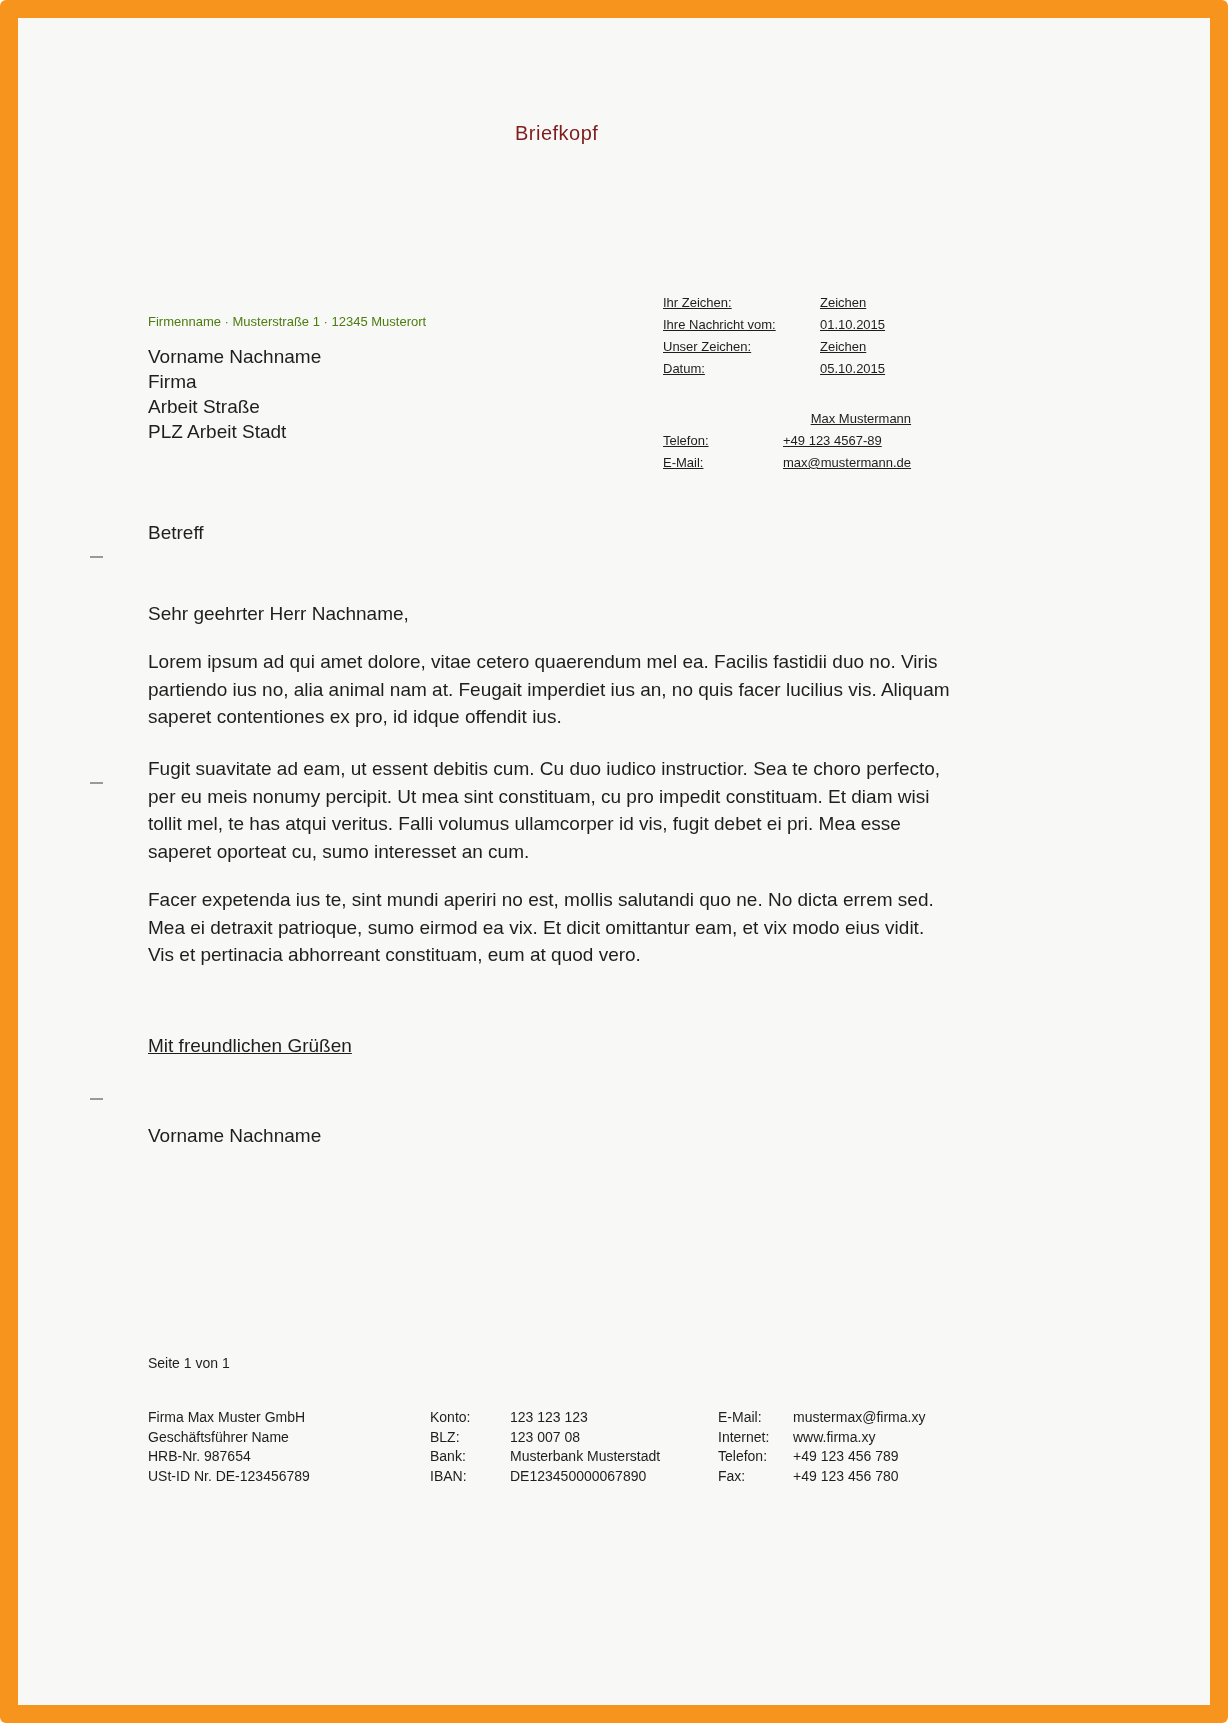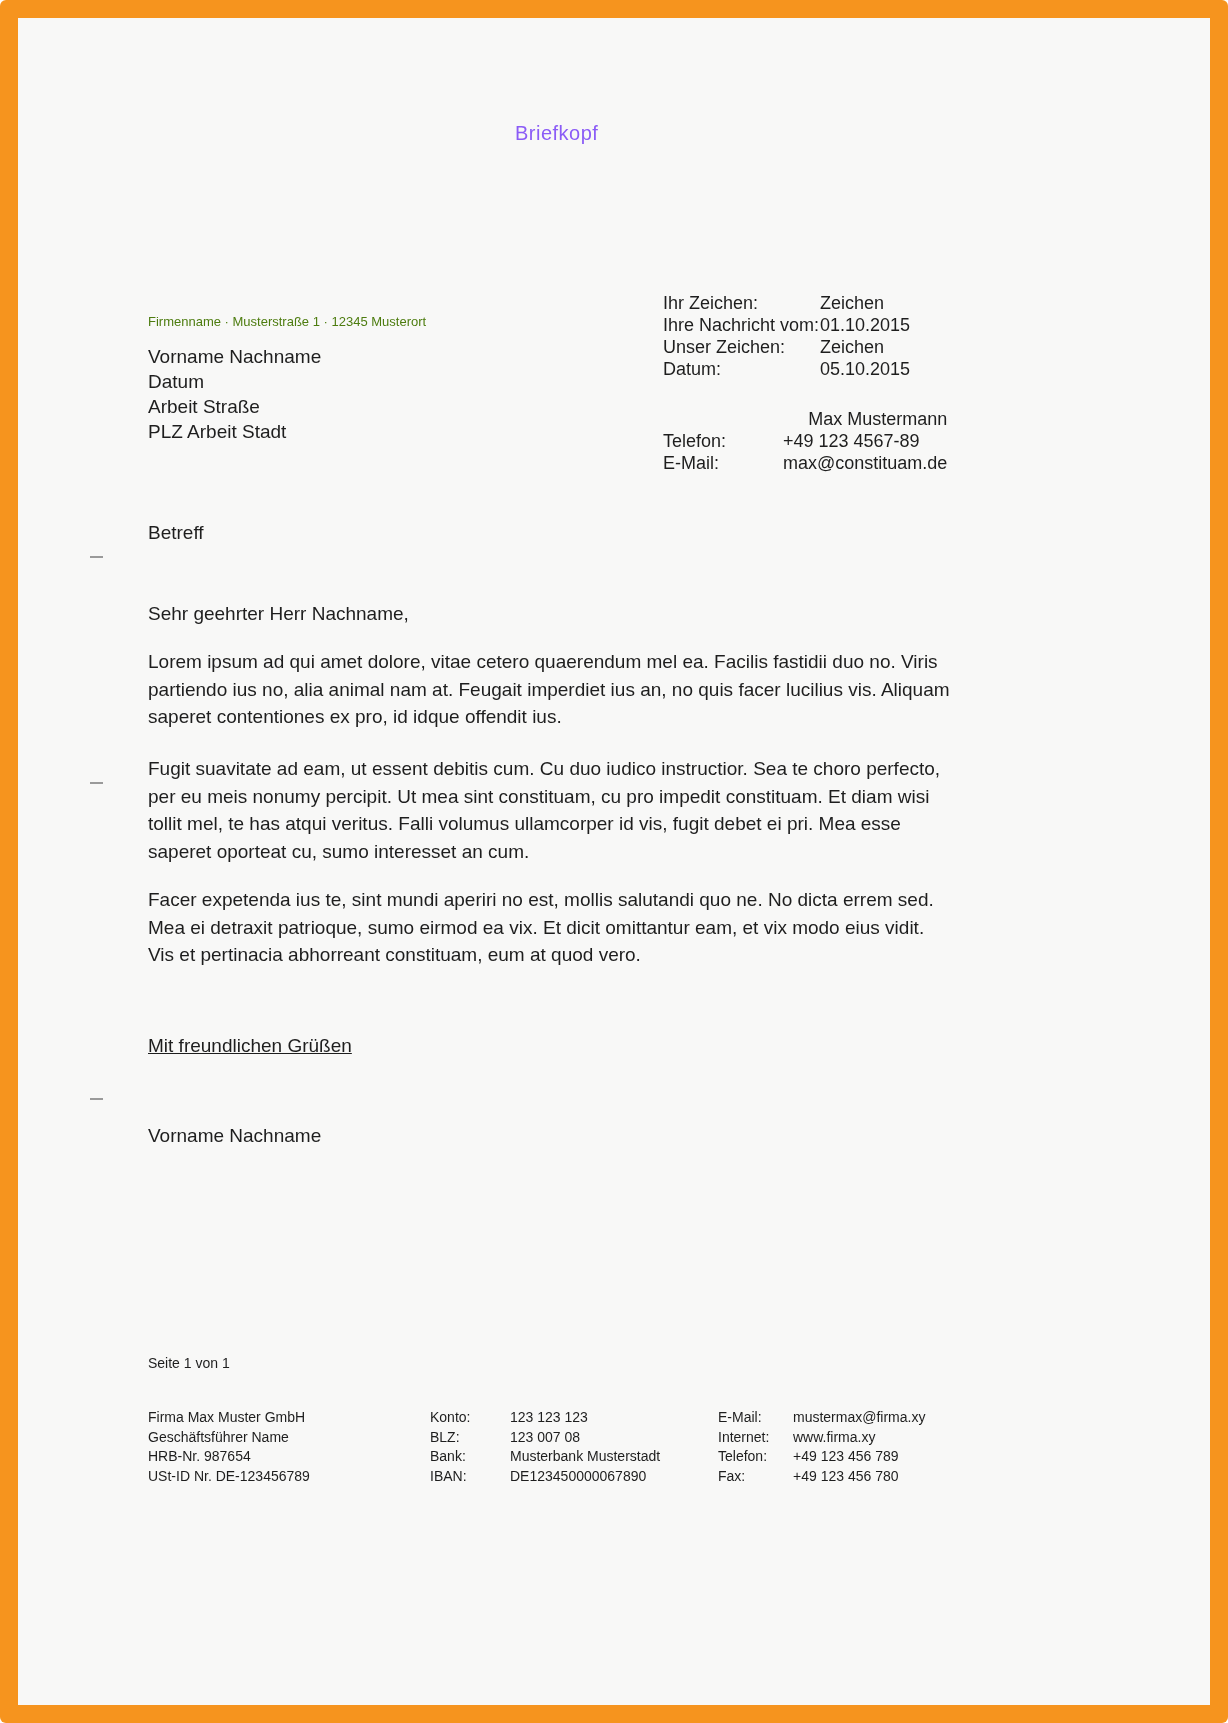--- a/index.html
+++ b/index.html
@@ -20,21 +20,21 @@
     height: 100%;
     background: #f8f8f7;
     overflow: hidden;
   }
 
   .watermark {
     position: absolute;
     top: 104px;
     left: 497px;
     font-size: 20px;
-    color: #8b5cf6;
+    color: #7f1d1d;
     letter-spacing: 0.5px;
   }
 
   .sender-line {
     position: absolute;
     top: 296px;
     left: 130px;
     font-size: 13px;
     color: #4d7c0f;
   }
@@ -44,21 +44,22 @@
     top: 326px;
     left: 130px;
     font-size: 19px;
     line-height: 25px;
   }
 
   .meta {
     position: absolute;
     top: 274px;
     left: 645px;
-    font-size: 18px;
+    font-size: 13px;
+    text-decoration: underline;
   }
   .meta-row { display: flex; line-height: 22px; }
   .meta-row .label { width: 157px; flex: 0 0 157px; }
   .meta-contact { margin-top: 28px; }
   .meta-contact .meta-row .label { width: 120px; flex: 0 0 120px; }
   .meta-contact .contact-name { line-height: 22px; text-align: right; }
 
   .subject {
     position: absolute;
     top: 504px;
@@ -122,21 +123,21 @@
 
 <div class="frame">
   <div class="page">
 
     <div class="watermark">Briefkopf</div>
 
     <div class="sender-line">Firmenname · Musterstraße 1 · 12345 Musterort</div>
 
     <div class="recipient">
       <div>Vorname Nachname</div>
-      <div>Datum</div>
+      <div>Firma</div>
       <div>Arbeit Straße</div>
       <div>PLZ Arbeit Stadt</div>
     </div>
 
     <div class="meta">
       <div class="meta-row">
         <span class="label">Ihr Zeichen:</span>
         <span class="value">Zeichen</span>
       </div>
       <div class="meta-row">
@@ -153,21 +154,21 @@
       </div>
 
       <div class="meta-contact">
         <div class="contact-name">Max Mustermann</div>
         <div class="meta-row">
           <span class="label">Telefon:</span>
           <span class="value">+49 123 4567-89</span>
         </div>
         <div class="meta-row">
           <span class="label">E-Mail:</span>
-          <span class="value">max@constituam.de</span>
+          <span class="value">max@mustermann.de</span>
         </div>
       </div>
     </div>
 
     <div class="subject">Betreff</div>
 
     <div class="fold-mark fold-1"></div>
     <div class="fold-mark fold-2"></div>
     <div class="fold-mark fold-3"></div>
 

